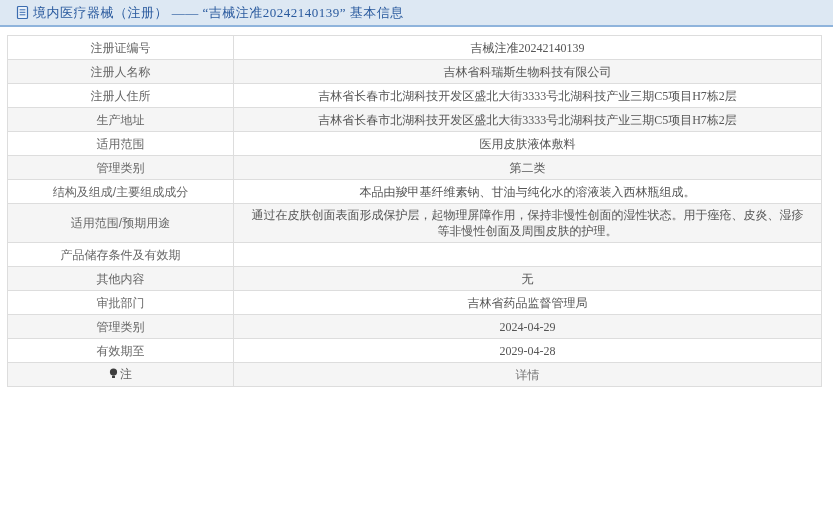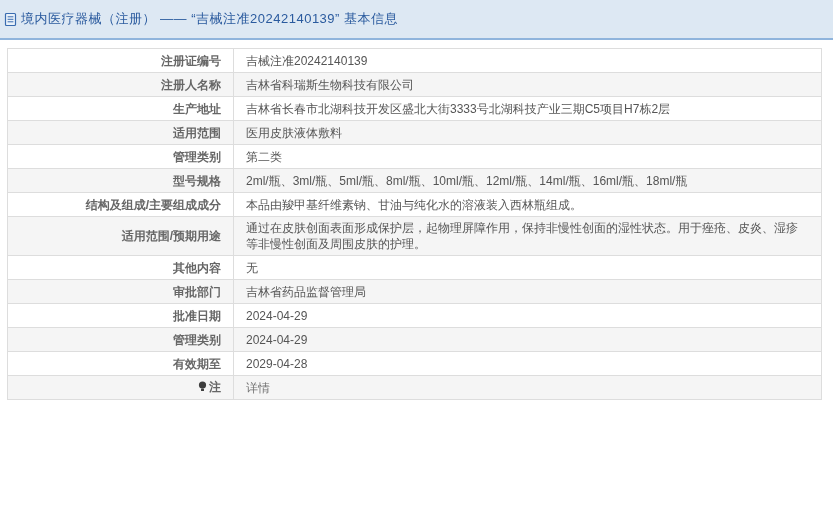--- a/index.html
+++ b/index.html
@@ -6,26 +6,27 @@
   html, body {
     margin: 0; padding: 0;
     width: 833px; height: 518px;
     background: #ffffff;
     font-family: "Liberation Sans", sans-serif;
     overflow: hidden;
   }
   
   .header-bar {
     width: 833px;
-    height: 40px;
+    height: 27px;
     background: #dde8f3;
     border-bottom: 2px solid #8fb4dc;
     display: flex;
     align-items: center;
-    padding-left: 4px;
+    padding-left: 16px;
+    font-family: Liberation Serif, serif;
   }
   .header-bar .doc-icon {
     display: inline-flex;
     margin-right: 4px;
     flex: 0 0 auto;
   }
   .header-title {
     color: #2a5a9e;
     font-size: 13px;
     letter-spacing: 0.5px;
@@ -46,29 +47,29 @@
   table.info-table th, table.info-table td {
     border: 1px solid #dddddd;
     font-size: 12px;
     line-height: 16px;
     height: 24px;
     padding: 3px 12px;
     vertical-align: middle;
   }
   table.info-table th {
     width: 226px;
-    text-align: right;
-    font-weight: bold;
+    font-weight: normal;
     color: #666666;
     white-space: nowrap;
   }
   table.info-table td {
     color: #555555;
-    text-align: left;
+    text-align: center;
     word-break: break-all;
+    font-family: Liberation Serif, serif;
   }
   td.value a {
     color: #737373;
     text-decoration: none;
     cursor: pointer;
   }
   .bulb-icon {
     display: inline-block;
     vertical-align: -1px;
     margin-right: 2px;
@@ -94,54 +95,54 @@
     <tbody>
       <tr>
         <th>注册证编号</th>
         <td class="value">吉械注准20242140139</td>
       </tr>
       <tr>
         <th>注册人名称</th>
         <td class="value">吉林省科瑞斯生物科技有限公司</td>
       </tr>
       <tr>
+        <th>注册人住所</th>
+        <td class="value">吉林省长春市北湖科技开发区盛北大街3333号北湖科技产业三期C5项目H7栋2层</td>
+      </tr>
+      <tr>
         <th>生产地址</th>
         <td class="value">吉林省长春市北湖科技开发区盛北大街3333号北湖科技产业三期C5项目H7栋2层</td>
       </tr>
       <tr>
         <th>适用范围</th>
         <td class="value">医用皮肤液体敷料</td>
       </tr>
       <tr>
         <th>管理类别</th>
         <td class="value">第二类</td>
       </tr>
       <tr>
-        <th>型号规格</th>
-        <td class="value">2ml/瓶、3ml/瓶、5ml/瓶、8ml/瓶、10ml/瓶、12ml/瓶、14ml/瓶、16ml/瓶、18ml/瓶</td>
-      </tr>
-      <tr>
         <th>结构及组成/主要组成成分</th>
         <td class="value">本品由羧甲基纤维素钠、甘油与纯化水的溶液装入西林瓶组成。</td>
       </tr>
       <tr>
         <th>适用范围/预期用途</th>
         <td class="value">通过在皮肤创面表面形成保护层，起物理屏障作用，保持非慢性创面的湿性状态。用于痤疮、皮炎、湿疹等非慢性创面及周围皮肤的护理。</td>
       </tr>
       <tr>
+        <th>产品储存条件及有效期</th>
+        <td class="value"></td>
+      </tr>
+      <tr>
         <th>其他内容</th>
         <td class="value">无</td>
       </tr>
       <tr>
         <th>审批部门</th>
         <td class="value">吉林省药品监督管理局</td>
-      </tr>
-      <tr>
-        <th>批准日期</th>
-        <td class="value">2024-04-29</td>
       </tr>
       <tr>
         <th>管理类别</th>
         <td class="value">2024-04-29</td>
       </tr>
       <tr>
         <th>有效期至</th>
         <td class="value">2029-04-28</td>
       </tr>
       <tr>

